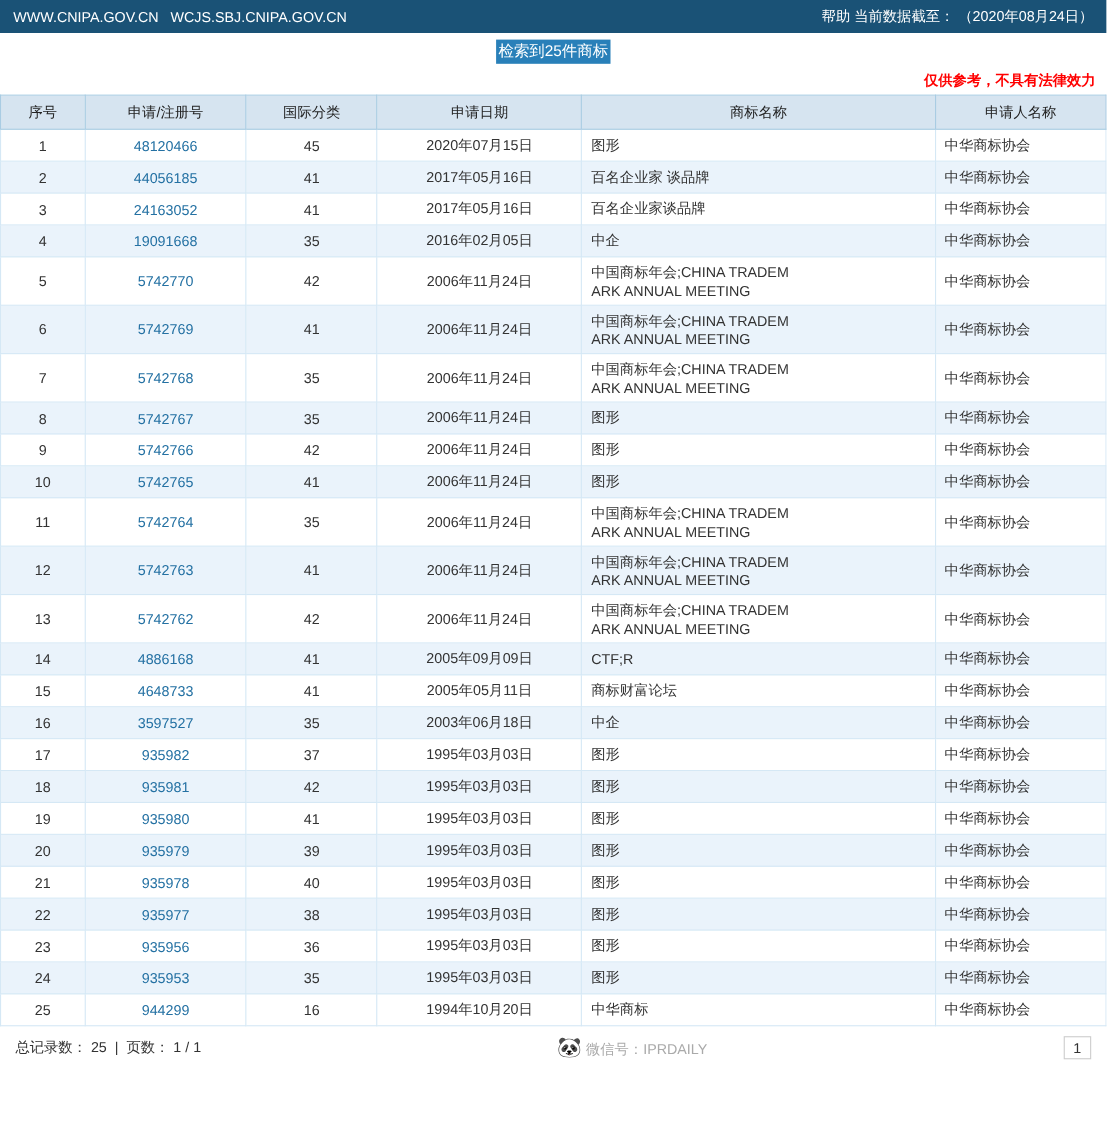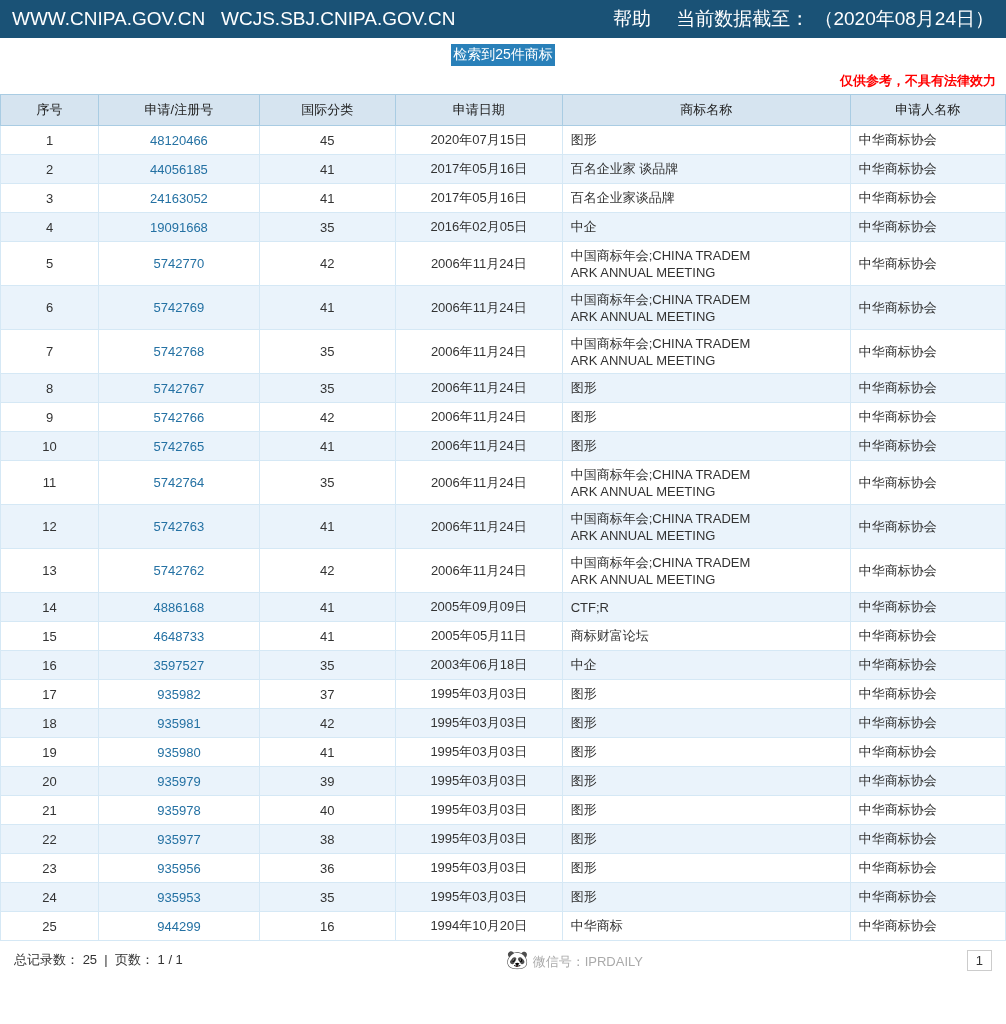--- a/index.html
+++ b/index.html
@@ -6,21 +6,21 @@
     body { font-family: Arial, 'Microsoft YaHei', sans-serif; font-size: 13px; background: #fff; width: 1006px; }
 
     
     .top-bar {
       background: #1a5276;
       color: #fff;
       padding: 6px 12px;
       display: flex;
       justify-content: space-between;
       align-items: center;
-      font-size: 19px;
+      font-size: 13px;
     }
 
     
     .search-banner {
       background: #2980b9;
       color: #fff;
       text-align: center;
       padding: 2px;
       font-size: 14px;
       margin: 0 180px;
@@ -41,21 +41,21 @@
 
     
     .main-table {
       width: 100%;
       border-collapse: collapse;
       font-size: 13px;
     }
     .main-table th {
       background: #d6e4f0;
       border: 1px solid #a9cce3;
-      padding: 6px 20px;
+      padding: 6px 10px;
       text-align: center;
       color: #222;
       font-weight: normal;
     }
     .main-table td {
       border: 1px solid #d5e8f5;
       padding: 5px 8px;
       text-align: center;
       color: #333;
     }
@@ -96,21 +96,21 @@
 </head>
 <body>
 
 <div class="top-bar">
   <span>
     <span>WWW.CNIPA.GOV.CN</span>
     &nbsp;
     <span>WCJS.SBJ.CNIPA.GOV.CN</span>
   </span>
   <span>
-    <span style="margin-right:20px; cursor:pointer;">帮助</span>
+    <span style="cursor:pointer;">帮助</span>
     <span>当前数据截至：</span>
     <span>（2020年08月24日）</span>
   </span>
 </div>
 
 <div class="banner-row">
   <div class="search-banner">
     <span>检索到25件商标</span>
   </div>
 </div>

